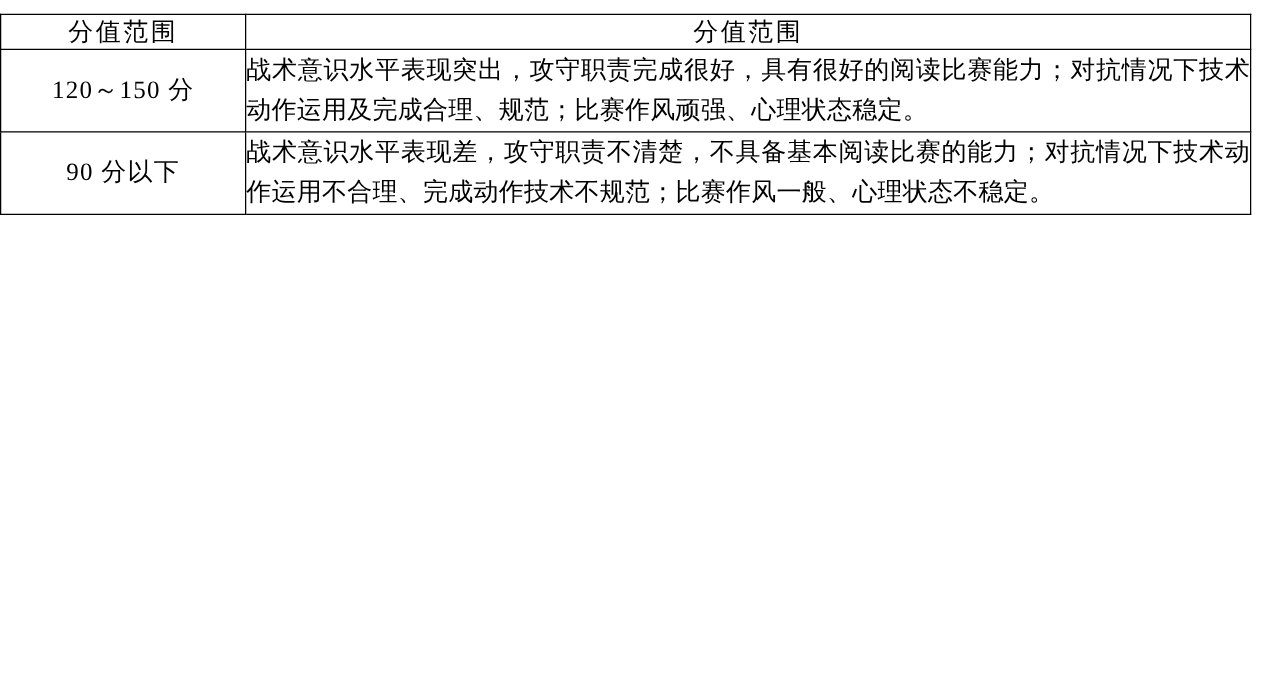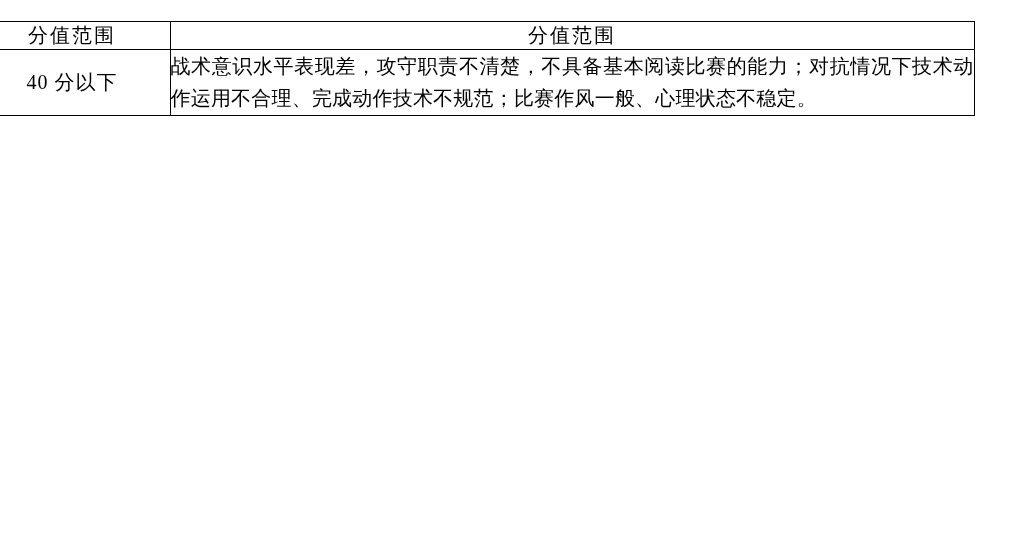--- a/index.html
+++ b/index.html
@@ -14,22 +14,21 @@
     color: #000000;
     overflow: hidden;
   }
   .page {
     width: 948px;
     height: 549px;
     position: relative;
     background: #ffffff;
     display: flex;
     align-items: flex-start;
-    justify-content: center;
-    padding-top: 21px;
+    padding-top: 11px;
     box-sizing: border-box;
   }
   table.criteria {
     border-collapse: collapse;
     width: 1000px;
     table-layout: fixed;
     background: #ffffff;
   }
   table.criteria td, table.criteria th {
     border: 1px solid #000000;
@@ -72,18 +71,22 @@
       <col class="col-desc">
     </colgroup>
     <thead>
       <tr>
         <th class="head-cell">分值范围</th>
         <th class="head-cell">分值范围</th>
       </tr>
     </thead>
     <tbody>
       <tr>
-        <td class="range-cell">40 分以下</td>
+        <td class="range-cell">120～150 分</td>
+        <td class="desc-cell">战术意识水平表现突出，攻守职责完成很好，具有很好的阅读比赛能力；对抗情况下技术动作运用及完成合理、规范；比赛作风顽强、心理状态稳定。</td>
+      </tr>
+      <tr>
+        <td class="range-cell">90 分以下</td>
         <td class="desc-cell">战术意识水平表现差，攻守职责不清楚，不具备基本阅读比赛的能力；对抗情况下技术动作运用不合理、完成动作技术不规范；比赛作风一般、心理状态不稳定。</td>
       </tr>
     </tbody>
   </table>
 </div>
 
 </body></html>

